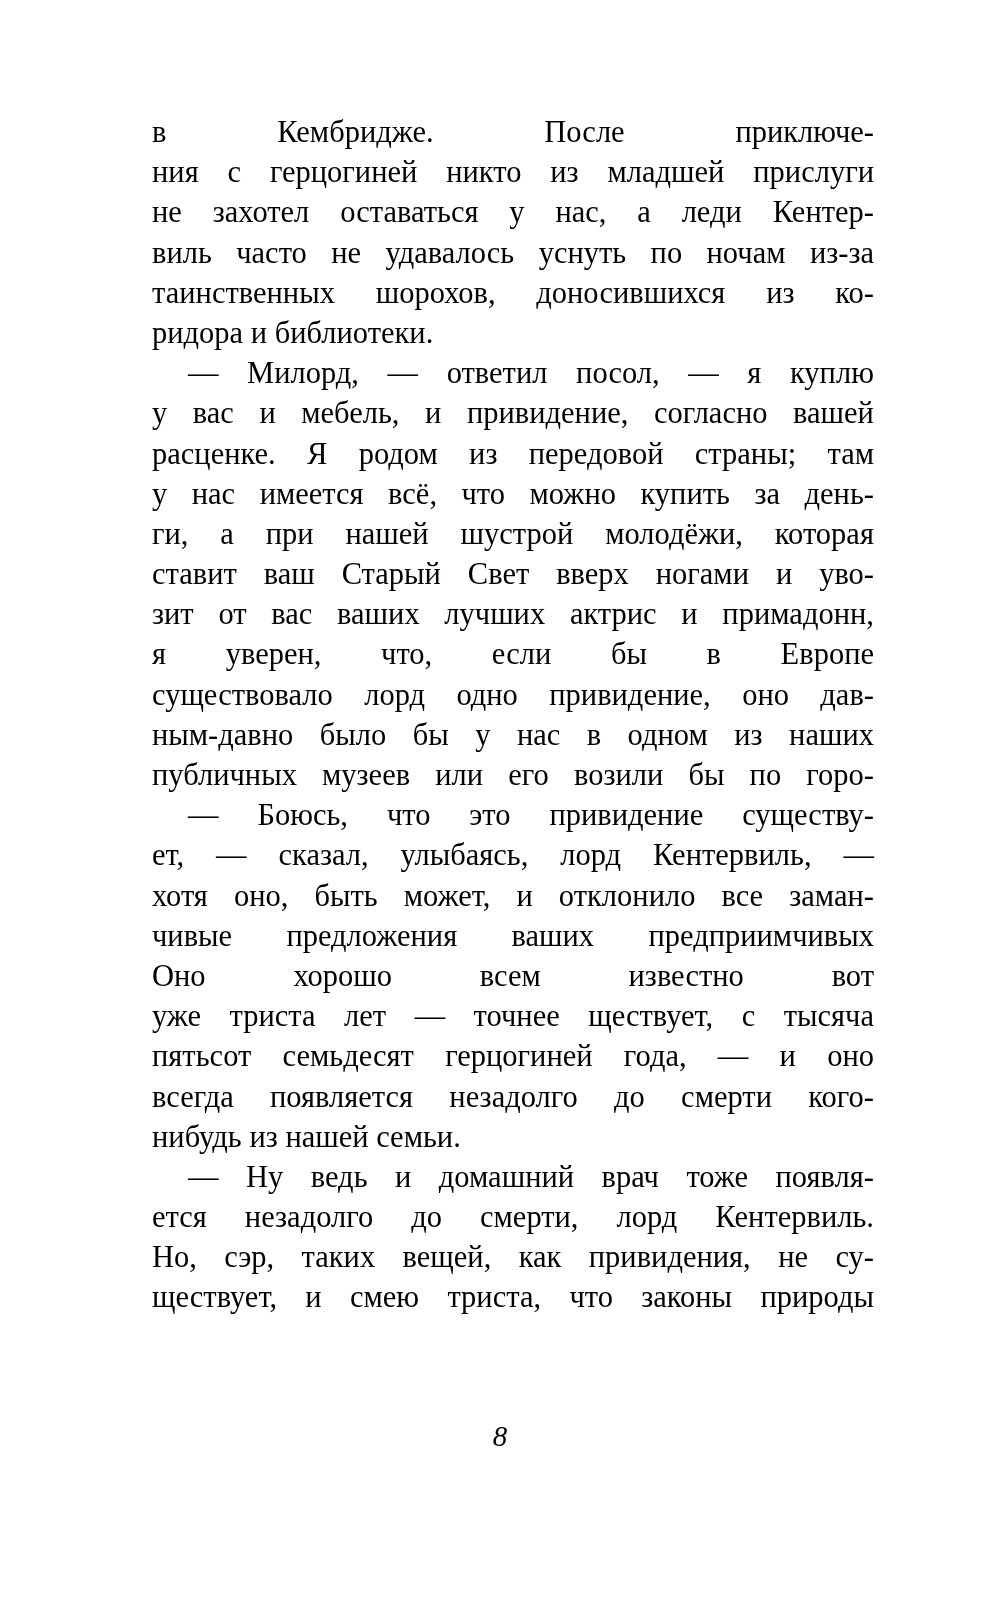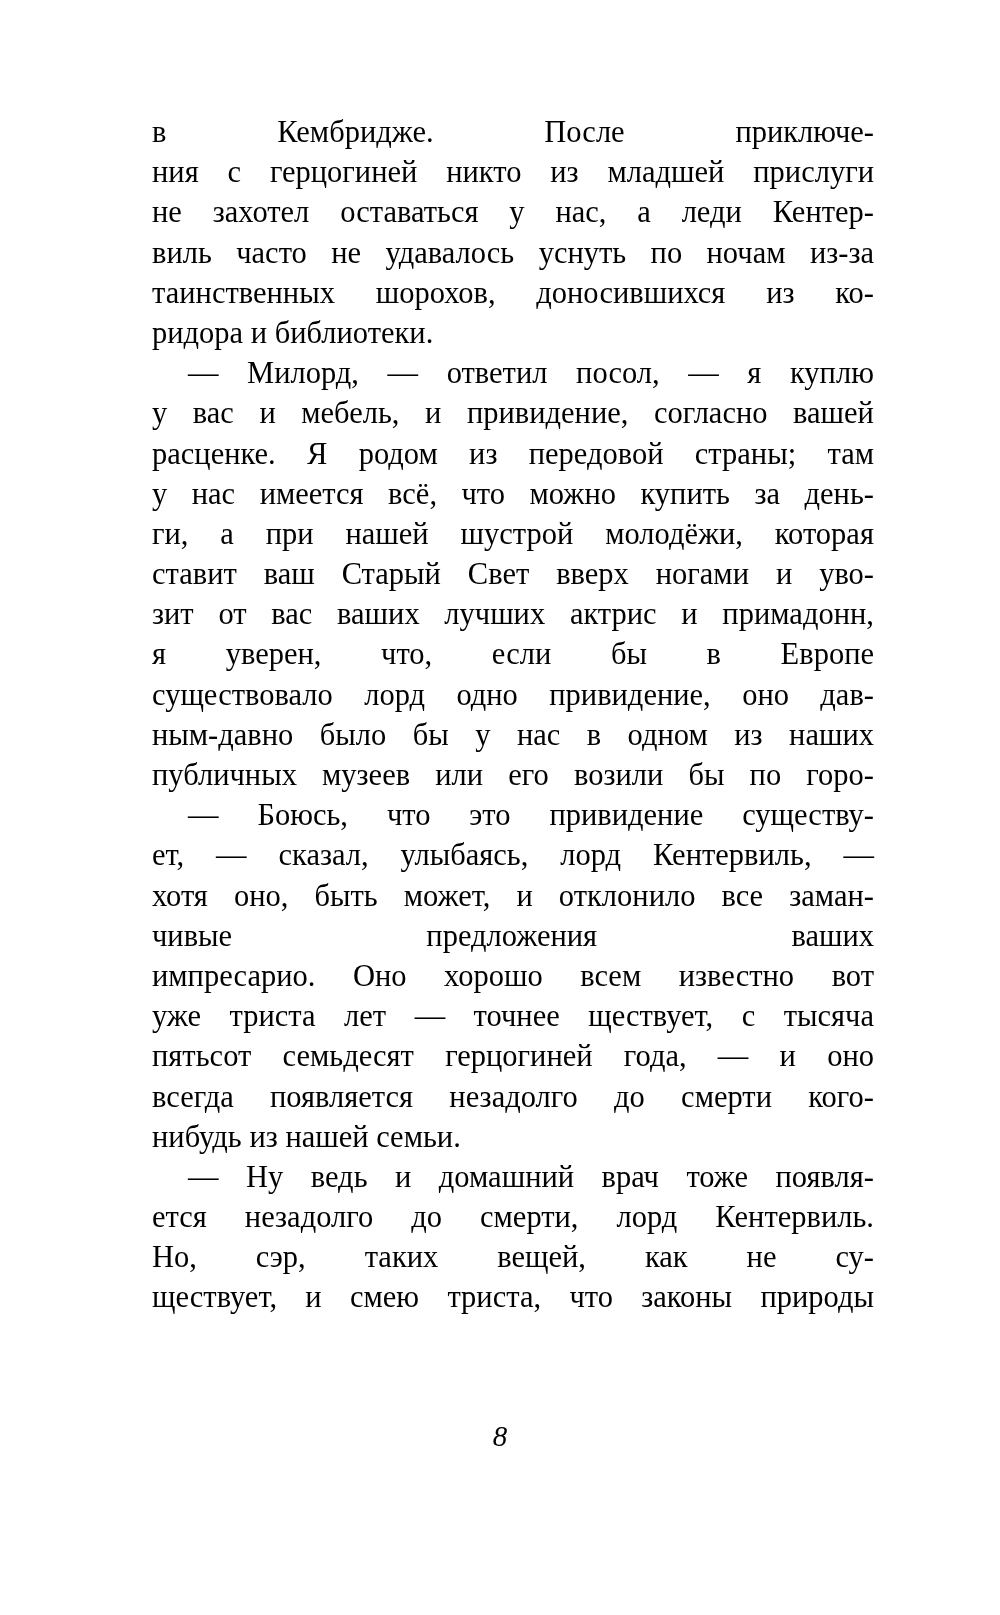--- a/index.html
+++ b/index.html
@@ -79,27 +79,27 @@
       <div class="line just"><span>ги,</span><span>а</span><span>при</span><span>нашей</span><span>шустрой</span><span>молодёжи,</span><span>которая</span></div>
       <div class="line just"><span>ставит</span><span>ваш</span><span>Старый</span><span>Свет</span><span>вверх</span><span>ногами</span><span>и</span><span>уво-</span></div>
       <div class="line just"><span>зит</span><span>от</span><span>вас</span><span>ваших</span><span>лучших</span><span>актрис</span><span>и</span><span>примадонн,</span></div>
       <div class="line just"><span>я</span><span>уверен,</span><span>что,</span><span>если</span><span>бы</span><span>в</span><span>Европе</span></div>
       <div class="line just"><span>существовало</span><span>лорд</span><span>одно</span><span>привидение,</span><span>оно</span><span>дав-</span></div>
       <div class="line just"><span>ным-давно</span><span>было</span><span>бы</span><span>у</span><span>нас</span><span>в</span><span>одном</span><span>из</span><span>наших</span></div>
       <div class="line just"><span>публичных</span><span>музеев</span><span>или</span><span>его</span><span>возили</span><span>бы</span><span>по</span><span>горо-</span></div>
       <div class="line just indent"><span>—</span><span>Боюсь,</span><span>что</span><span>это</span><span>привидение</span><span>существу-</span></div>
       <div class="line just"><span>ет,</span><span>—</span><span>сказал,</span><span>улыбаясь,</span><span>лорд</span><span>Кентервиль,</span><span>—</span></div>
       <div class="line just"><span>хотя</span><span>оно,</span><span>быть</span><span>может,</span><span>и</span><span>отклонило</span><span>все</span><span>заман-</span></div>
-      <div class="line just"><span>чивые</span><span>предложения</span><span>ваших</span></div>
-      <div class="line just"><span>импресарио.</span><span>Оно</span><span>хорошо</span><span>всем</span><span>известно</span><span>вот</span></div>
+      <div class="line just"><span>чивые</span><span>предложения</span><span>ваших</span><span>предприимчивых</span></div>
+      <div class="line just"><span>Оно</span><span>хорошо</span><span>всем</span><span>известно</span><span>вот</span></div>
       <div class="line just"><span>уже</span><span>триста</span><span>лет</span><span>—</span><span>точнее</span><span>ществует,</span><span>с</span><span>тысяча</span></div>
       <div class="line just"><span>пятьсот</span><span>семьдесят</span><span>герцогиней</span><span>года,</span><span>—</span><span>и</span><span>оно</span></div>
       <div class="line just"><span>всегда</span><span>появляется</span><span>незадолго</span><span>до</span><span>смерти</span><span>кого-</span></div>
       <div class="line last">нибудь из нашей семьи.</div>
       <div class="line just indent"><span>—</span><span>Ну</span><span>ведь</span><span>и</span><span>домашний</span><span>врач</span><span>тоже</span><span>появля-</span></div>
       <div class="line just"><span>ется</span><span>незадолго</span><span>до</span><span>смерти,</span><span>лорд</span><span>Кентервиль.</span></div>
-      <div class="line just"><span>Но,</span><span>сэр,</span><span>таких</span><span>вещей,</span><span>как</span><span>не</span><span>су-</span></div>
+      <div class="line just"><span>Но,</span><span>сэр,</span><span>таких</span><span>вещей,</span><span>как</span><span>привидения,</span><span>не</span><span>су-</span></div>
       <div class="line just"><span>ществует,</span><span>и</span><span>смею</span><span>триста,</span><span>что</span><span>законы</span><span>природы</span></div>
     </div>
 
   <div class="page-number">8</div>
 
 </div>
 
 </body></html>

